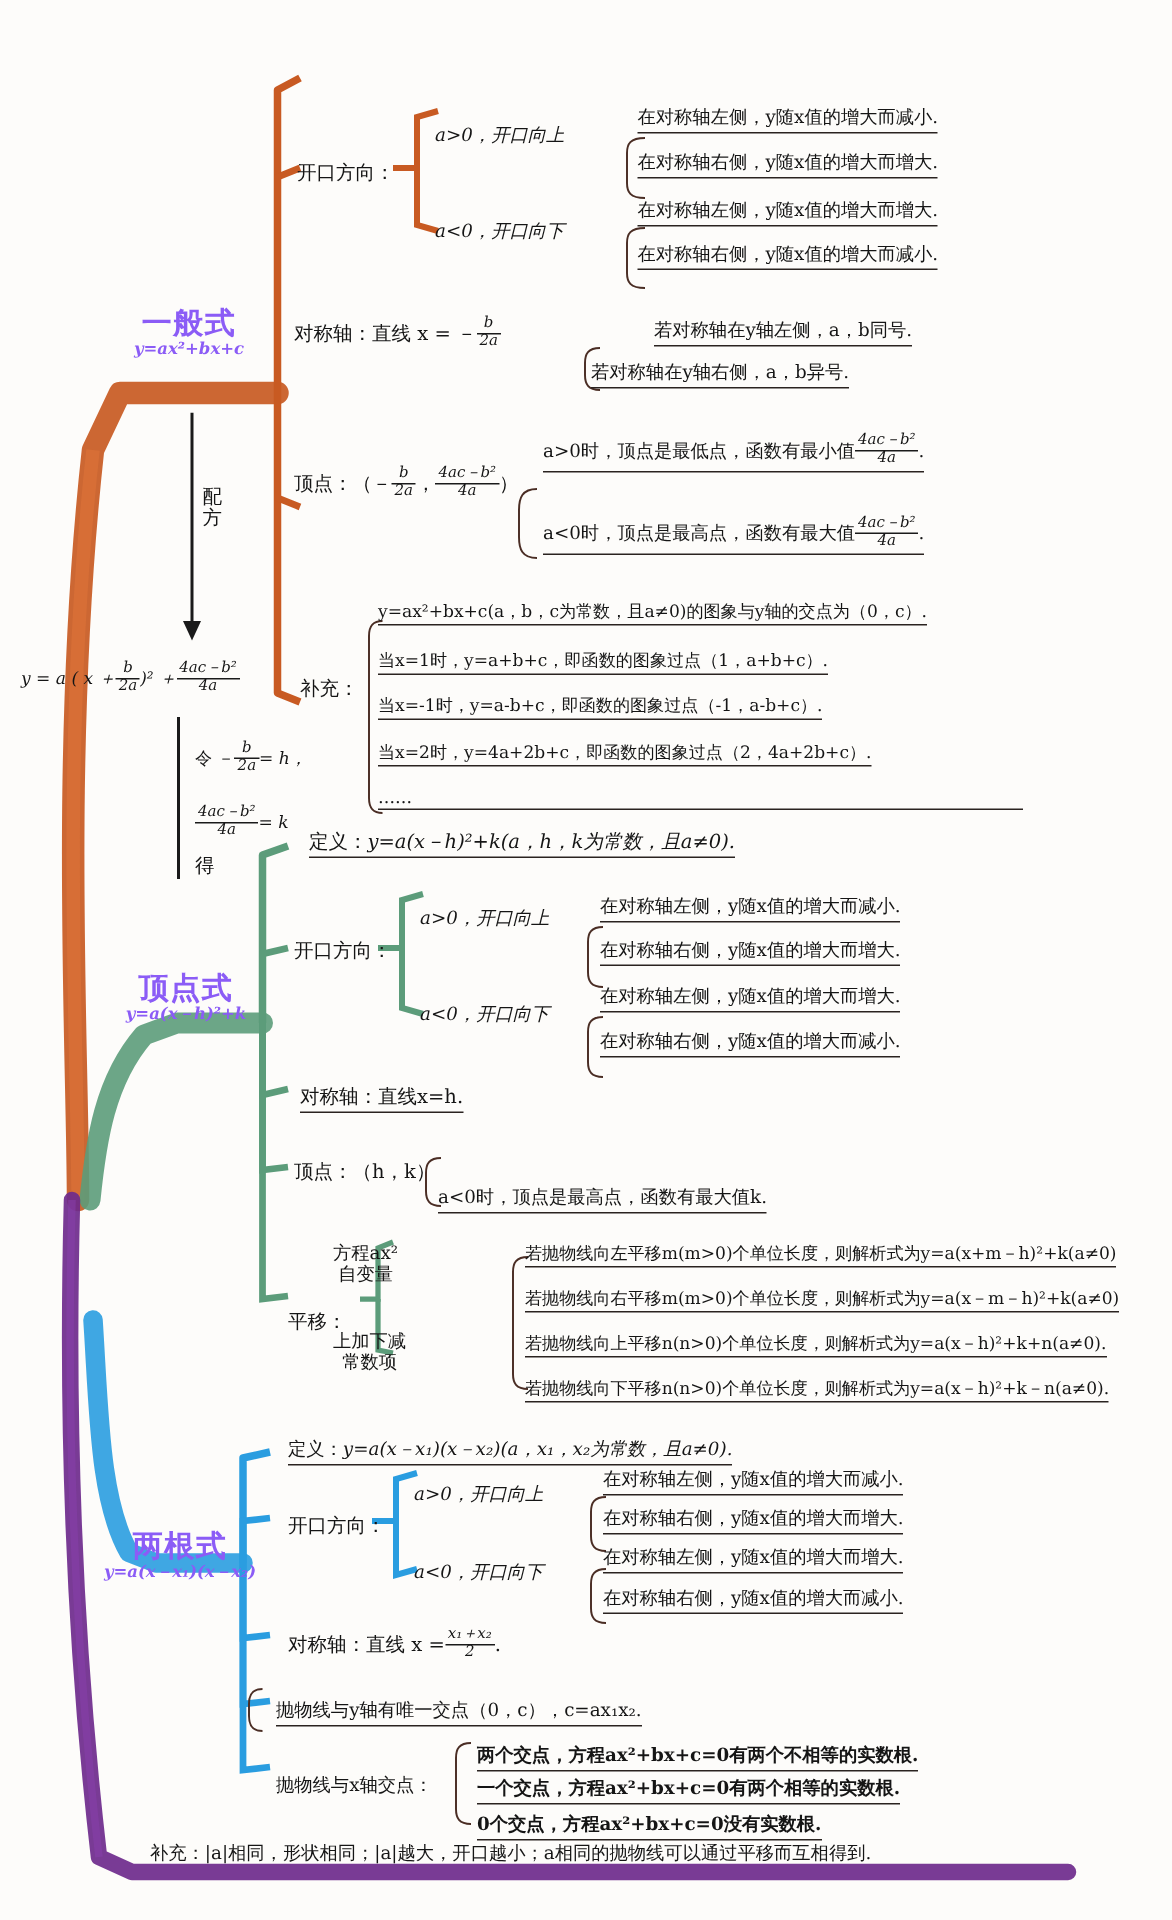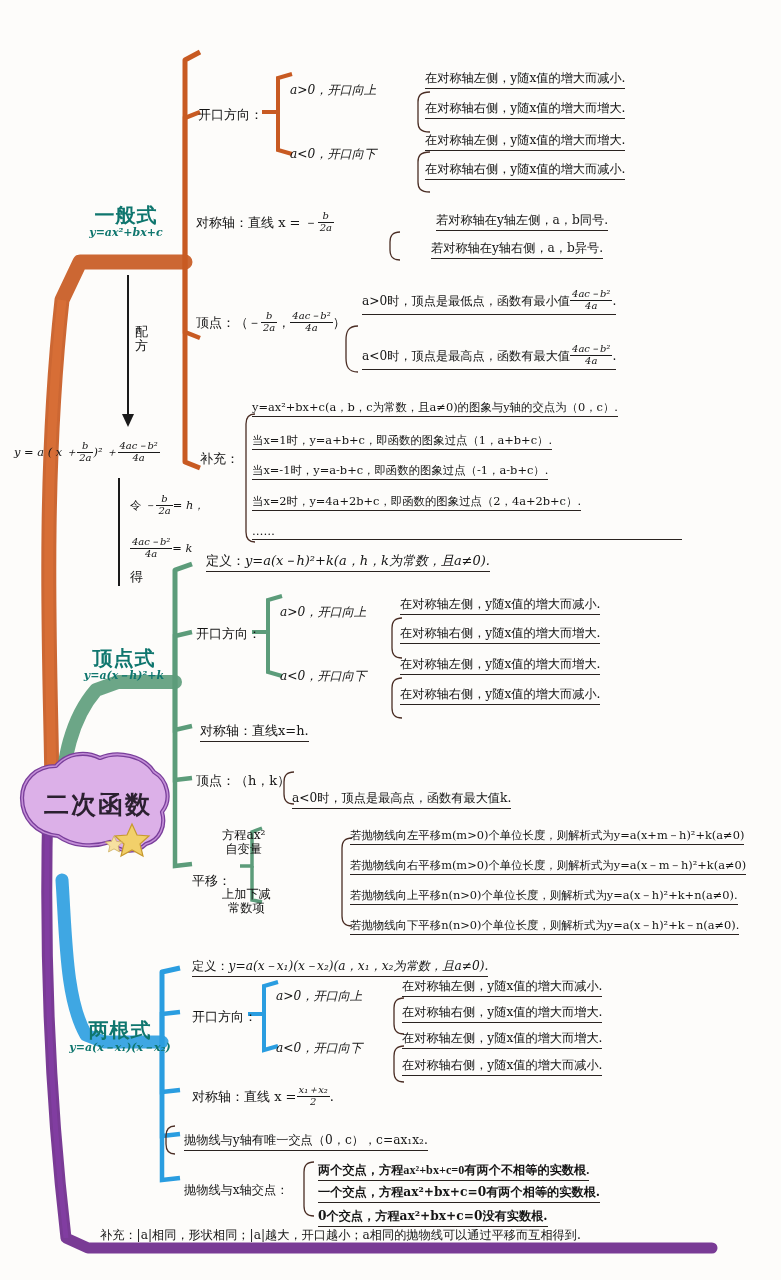--- a/index.html
+++ b/index.html
@@ -15,21 +15,21 @@
   .ul-br{border-bottom:1.3px solid #4a2d24;}
   .it{font-style:italic;}
   .bold{font-weight:bold;}
 
   
   #center-node{position:absolute;left:14px;top:748px;width:165px;height:110px;}
   .clabel{position:absolute;left:14px;top:40px;width:140px;text-align:center;
     font-size:25px;font-weight:bold;letter-spacing:2px;color:#2b2030;
     font-family:"DejaVu Serif","Liberation Serif",serif;}
 
-  .branch-title{position:absolute;text-align:center;font-weight:bold;color:#0f766e;}
+  .branch-title{position:absolute;text-align:center;font-weight:bold;color:#8b5cf6;}
   .branch-title .bt-main{font-size:20px;letter-spacing:1px;display:block;line-height:1.05;}
   .branch-title .bt-sub{font-size:11px;font-style:italic;display:block;line-height:1.2;font-weight:bold;}
 
   .frac{display:inline-block;vertical-align:middle;text-align:center;font-size:10px;line-height:1.08;position:relative;top:-1px;}
   .frac .num{display:block;border-bottom:1.1px solid #1a1a1a;padding:0 2px;}
   .frac .den{display:block;padding:0 2px;}
 </style>
 </head>
 <body>
 
@@ -81,35 +81,20 @@
       <path d="M 402,678 C 394,678 392,682 392,688 L 392,708 C 392,714 394,718 402,718"></path>
       <path d="M 294,772 C 286,772 284,776 284,782 L 284,794 C 284,800 286,804 294,804"></path>
       <path d="M 352,838 C 344,838 342,842 342,848 L 342,916 C 342,922 344,926 352,926"></path>
       <path d="M 404,998 C 396,998 394,1002 394,1008 L 394,1024 C 394,1030 396,1034 404,1034"></path>
       <path d="M 404,1046 C 396,1046 394,1050 394,1056 L 394,1072 C 394,1078 396,1082 404,1082"></path>
       <path d="M 175,1126 C 168,1126 166,1130 166,1136 L 166,1144 C 166,1150 168,1154 175,1154"></path>
       <path d="M 314,1162 C 306,1162 304,1166 304,1172 L 304,1206 C 304,1212 306,1216 314,1216"></path>
     </g>
   </svg>
 
-  <div id="center-node">
-    <svg width="165" height="110" viewBox="0 0 165 110">
-      <path d="M42,18 C22,18 8,32 8,50 C8,70 22,86 44,88 C58,98 78,100 96,94
-               C104,104 122,106 132,96 C146,92 152,78 148,64
-               C158,52 154,32 140,24 C130,8 104,2 86,10 C70,2 52,6 42,18 Z" fill="#dcb0e8" stroke="#7a3f9b" stroke-width="4.2" stroke-linejoin="round"></path>
-      <path d="M42,18 C22,18 8,32 8,50 C8,70 22,86 44,88 C58,98 78,100 96,94
-               C104,104 122,106 132,96 C146,92 152,78 148,64
-               C158,52 154,32 140,24 C130,8 104,2 86,10 C70,2 52,6 42,18 Z" fill="none" stroke="#c48fd8" stroke-width="1.6"></path>
-      <g>
-        <path d="M118,76 l5,11 12,1 -9,8 3,12 -11,-6 -11,6 3,-12 -9,-8 12,-1 z" fill="#f2d06a" stroke="#c79a2e" stroke-width="1.2"></path>
-        <path d="M100,88 l2.6,5.4 6,.6 -4.4,4 1.3,5.9 -5.5,-3 -5.5,3 1.3,-5.9 -4.4,-4 6,-.6 z" fill="#f6e0a0" stroke="#cdae62" stroke-width=".8"></path>
-      </g>
-    </svg>
-    <div class="clabel">二次函数</div>
-  </div>
 
   <div class="branch-title" style="left:70px;top:205px;width:112px;">
     <span class="bt-main">一般式</span>
     <span class="bt-sub it">y=ax²+bx+c</span>
   </div>
 
   <div class="branch-title" style="left:66px;top:648px;width:116px;">
     <span class="bt-main">顶点式</span>
     <span class="bt-sub it">y=a(x－h)²+k</span>
   </div>
@@ -127,21 +112,21 @@
   <div class="txt t12 ul" style="left:425px;top:100px;">在对称轴右侧，y随x值的增大而增大.</div>
 
   <div class="txt t12 it" style="left:290px;top:146px;">a&lt;0，开口向下</div>
   <div class="txt t12 ul" style="left:425px;top:132px;">在对称轴左侧，y随x值的增大而增大.</div>
   <div class="txt t12 ul" style="left:425px;top:161px;">在对称轴右侧，y随x值的增大而减小.</div>
 
   <div class="txt t13" style="left:196px;top:212px;">
     <span>对称轴：直线 x = －</span><span class="frac"><span class="num it">b</span><span class="den it">2a</span></span>
   </div>
   <div class="txt t12 ul" style="left:394px;top:212px;margin-left:42px;">若对称轴在y轴左侧，a，b同号.</div>
-  <div class="txt t12 ul" style="left:394px;top:240px;margin-left:37px;">若对称轴在y轴右侧，a，b异号.</div>
+  <div class="txt t12 ul" style="left:394px;top:240px;">若对称轴在y轴右侧，a，b异号.</div>
 
   <div class="txt t13" style="left:196px;top:312px;">
     <span>顶点：</span><span>（－</span><span class="frac"><span class="num it">b</span><span class="den it">2a</span></span><span>，</span><span class="frac"><span class="num it">4ac－b²</span><span class="den it">4a</span></span><span>）</span>
   </div>
   <div class="txt t12 ul" style="left:362px;top:290px;">
     <span>a&gt;0时，顶点是最低点，函数有最小值</span><span class="frac"><span class="num it">4ac－b²</span><span class="den it">4a</span></span><span>.</span>
   </div>
   <div class="txt t12 ul" style="left:362px;top:345px;">
     <span>a&lt;0时，顶点是最高点，函数有最大值</span><span class="frac"><span class="num it">4ac－b²</span><span class="den it">4a</span></span><span>.</span>
   </div>
@@ -230,21 +215,21 @@
   <div class="txt t12 ul" style="left:402px;top:1030px;">在对称轴左侧，y随x值的增大而增大.</div>
   <div class="txt t12 ul" style="left:402px;top:1057px;">在对称轴右侧，y随x值的增大而减小.</div>
 
   <div class="txt t13" style="left:192px;top:1086px;">
     <span>对称轴：直线 x =</span><span class="frac"><span class="num it">x₁＋x₂</span><span class="den it">2</span></span><span>.</span>
   </div>
 
   <div class="txt t12 ul" style="left:184px;top:1132px;">抛物线与y轴有唯一交点（0，c），c=ax₁x₂.</div>
 
   <div class="txt t12" style="left:184px;top:1182px;">抛物线与x轴交点：</div>
-  <div class="txt t12 ul bold" style="left:318px;top:1162px;font-family:Liberation Serif, serif;">两个交点，方程ax²+bx+c=0有两个不相等的实数根.</div>
+  <div class="txt t12 ul bold" style="left:318px;top:1162px;">两个交点，方程ax²+bx+c=0有两个不相等的实数根.</div>
   <div class="txt t12 ul bold" style="left:318px;top:1184px;">一个交点，方程ax²+bx+c=0有两个相等的实数根.</div>
   <div class="txt t12 ul bold" style="left:318px;top:1208px;">0个交点，方程ax²+bx+c=0没有实数根.</div>
 
   <div class="txt t12" style="left:100px;top:1227px;">
     <span>补充：</span><span>|a|相同，形状相同；|a|越大，开口越小；a相同的抛物线可以通过平移而互相得到.</span>
   </div>
 
 </div>
 
 </body></html>

